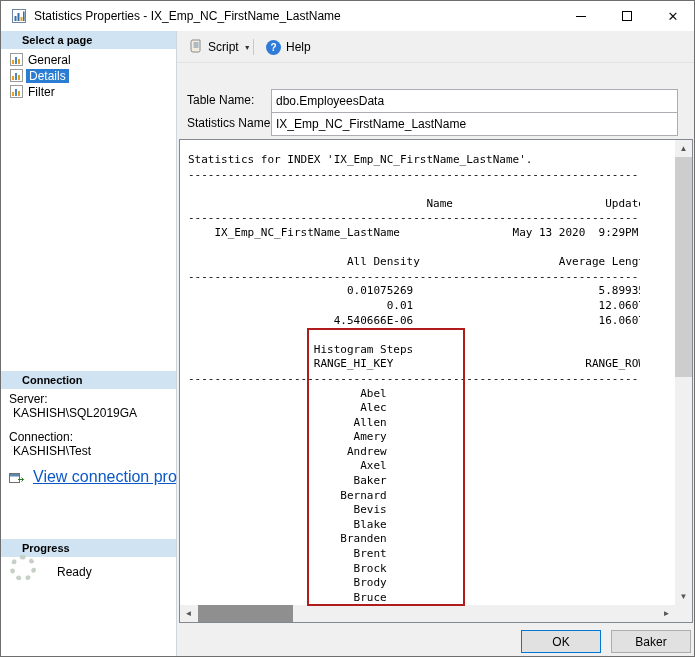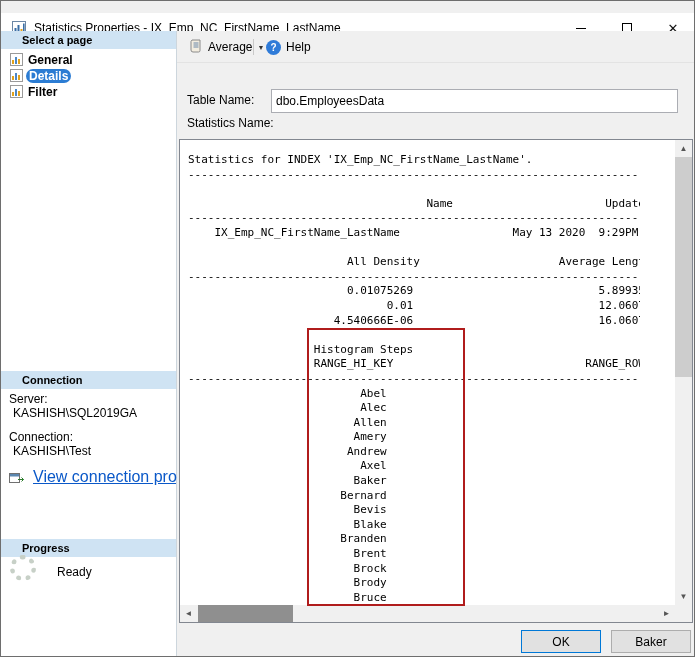--- a/index.html
+++ b/index.html
@@ -2,40 +2,40 @@
 <html><head>
 <meta charset="utf-8">
 <style>
   * { margin:0; padding:0; box-sizing:border-box; }
   body { font-family:"Liberation Sans", sans-serif; background:#ffffff; }
 
   #window { position:relative; width:695px; height:657px; background:#f0f0f0;
             border:1px solid #6e6e6e; overflow:hidden; }
 
   
-  .titlebar { position:absolute; left:0; top:12px; width:695px; height:30px; background:#ffffff; }
+  .titlebar { position:absolute; left:0; top:0; width:695px; height:30px; background:#ffffff; }
   .app-icon { position:absolute; left:10px; top:7px; width:16px; height:16px; }
   .title-text { position:absolute; left:33px; top:8px; font-size:12px; color:#000; white-space:nowrap; }
   .win-btn { position:absolute; top:0; width:46px; height:30px; display:flex; align-items:center;
              justify-content:center; color:#111; cursor:default; }
   .btn-min { right:92px; } .btn-max { right:46px; } .btn-close { right:0; font-size:13px; }
   .min-glyph { width:10px; height:1px; background:#000; }
   .max-glyph { width:10px; height:10px; border:1px solid #000; }
 
   
   .sidebar { position:absolute; left:0; top:30px; width:176px; height:627px; background:#ffffff;
              border-right:1px solid #cdd6dd; }
   .side-header { position:absolute; left:0; width:175px; height:18px; background:#cfe3f3;
                  font-size:11px; font-weight:bold; color:#000; padding:3px 0 0 21px; }
   #hdr-pages { top:0; } #hdr-conn { top:340px; } #hdr-progress { top:508px; }
-  .page-item { position:absolute; left:0; width:210px; height:16px; font-size:12px; cursor:default;font-weight:bold; }
+  .page-item { position:absolute; left:0; width:210px; height:16px; font-size:12px; cursor:default; }
   #page-general { top:21px; } #page-details { top:37px; } #page-filter { top:53px;padding-left:15px; }
   .page-icon { position:absolute; left:9px; top:1px; width:13px; height:13px; }
   .page-label { position:absolute; left:27px; top:1px; color:#000; }
-  .page-item.selected .page-label { left:25px; background:#2b7cd3; color:#fff; padding:0 3px;border-radius:7px; }
+  .page-item.selected .page-label { left:25px; background:#2b7cd3; color:#fff; padding:0 3px; }
   .side-text { position:absolute; font-size:12px; color:#000; white-space:nowrap; }
   #server-label { left:8px; top:361px;text-align:right; }
   #server-value { left:12px; top:375px; }
   #conn-label { left:8px; top:399px; }
   #conn-value { left:12px; top:413px; }
   #conn-link-row { position:absolute; left:8px; top:437px; height:16px; }
   .conn-icon { position:absolute; left:0; top:2px; }
   .conn-link { position:absolute; left:24px; top:0; font-size:16px; color:#0a58c8;
                text-decoration:underline; white-space:nowrap; cursor:pointer; }
   .spinner { position:absolute; left:9px; top:524px; width:26px; height:26px; border-radius:50%;
@@ -178,34 +178,35 @@
     <div class="toolbar">
       <div class="script-btn">
         <span>
           <svg width="16" height="16" viewBox="0 0 16 16">
               <path d="M4 2 h8 v10.5 a1.5 1.5 0 0 1 -1.5 1.5 H5 a2 2 0 0 1 -2 -2 V3.5 Z" fill="#f3ede0" stroke="#8a8a8a"></path>
               <line x1="5.5" y1="5" x2="10.5" y2="5" stroke="#6a87a8"></line>
               <line x1="5.5" y1="7" x2="10.5" y2="7" stroke="#6a87a8"></line>
               <line x1="5.5" y1="9" x2="10.5" y2="9" stroke="#6a87a8"></line>
             </svg>
         </span>
-        <span>Average</span>
+        <span>Script</span>
         <span class="dd-arrow">▼</span>
       </div>
       <div class="tb-sep"></div>
       <div class="help-btn">
         <span class="help-icon">?</span>
         <span>Help</span>
       </div>
     </div>
 
     <div class="form-label" id="lbl-table">Table Name:</div>
     <input class="textbox" id="input-table" value="dbo.EmployeesData" style="">
 
     <div class="form-label" id="lbl-stats">Statistics Name:</div>
+    <input class="textbox" id="input-stats" value="IX_Emp_NC_FirstName_LastName" style="">
 
     <div class="statsbox">
       <pre class="stats-text">Statistics for INDEX 'IX_Emp_NC_FirstName_LastName'.
 ------------------------------------------------------------------------
 
                                     Name                       Updated
 ------------------------------------------------------------------------
     IX_Emp_NC_FirstName_LastName                 May 13 2020  9:29PM
 
                         All Density                     Average Length

